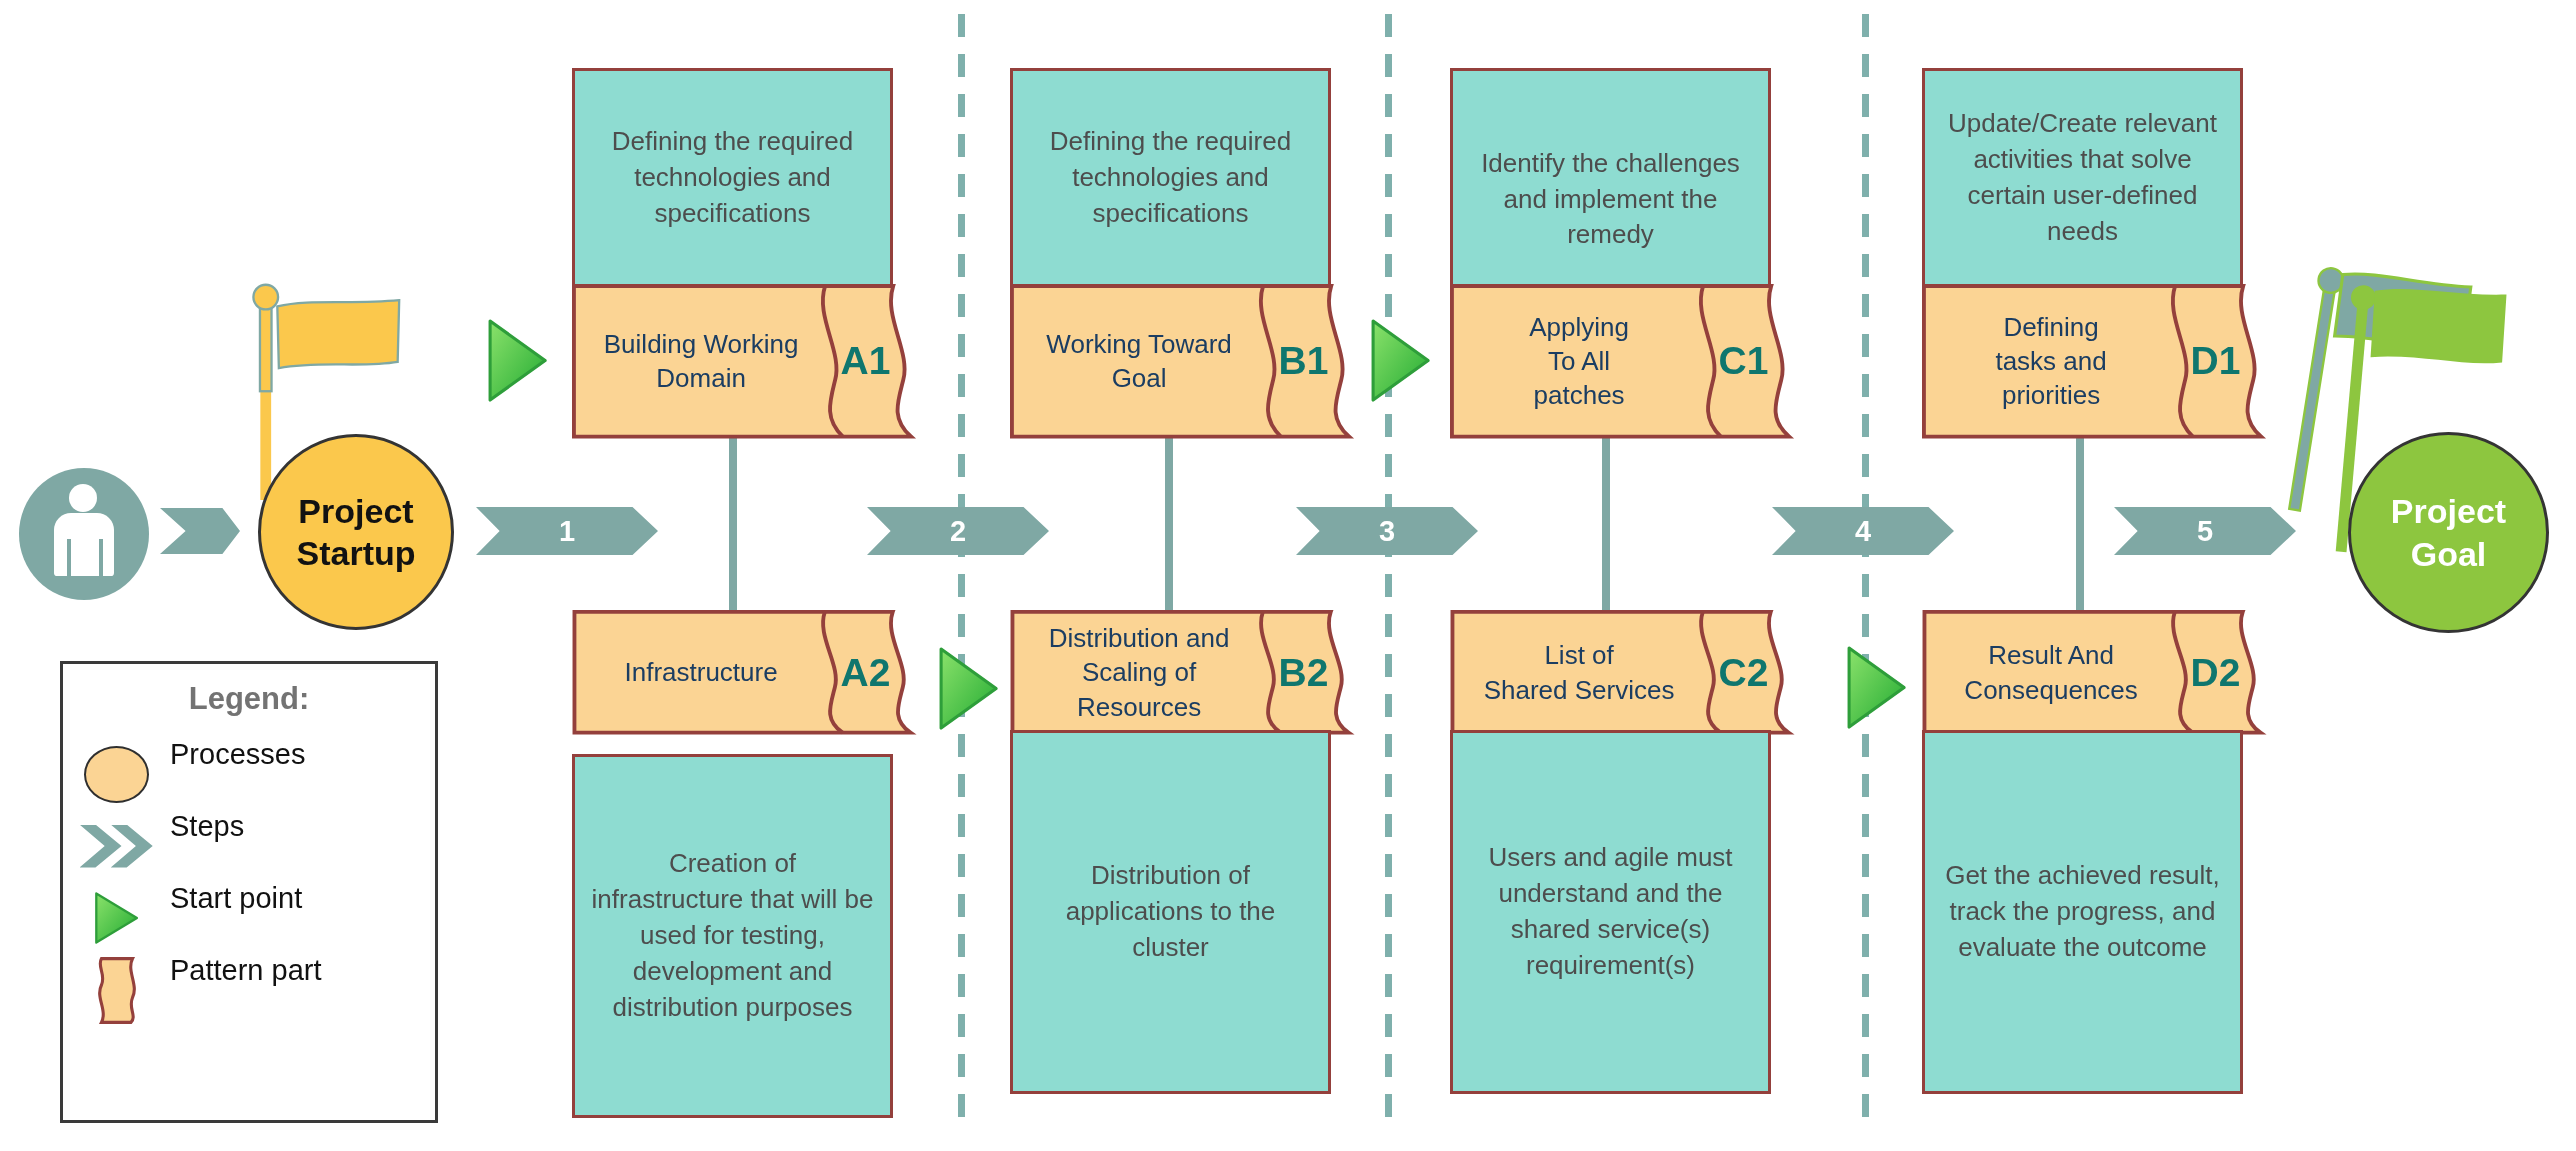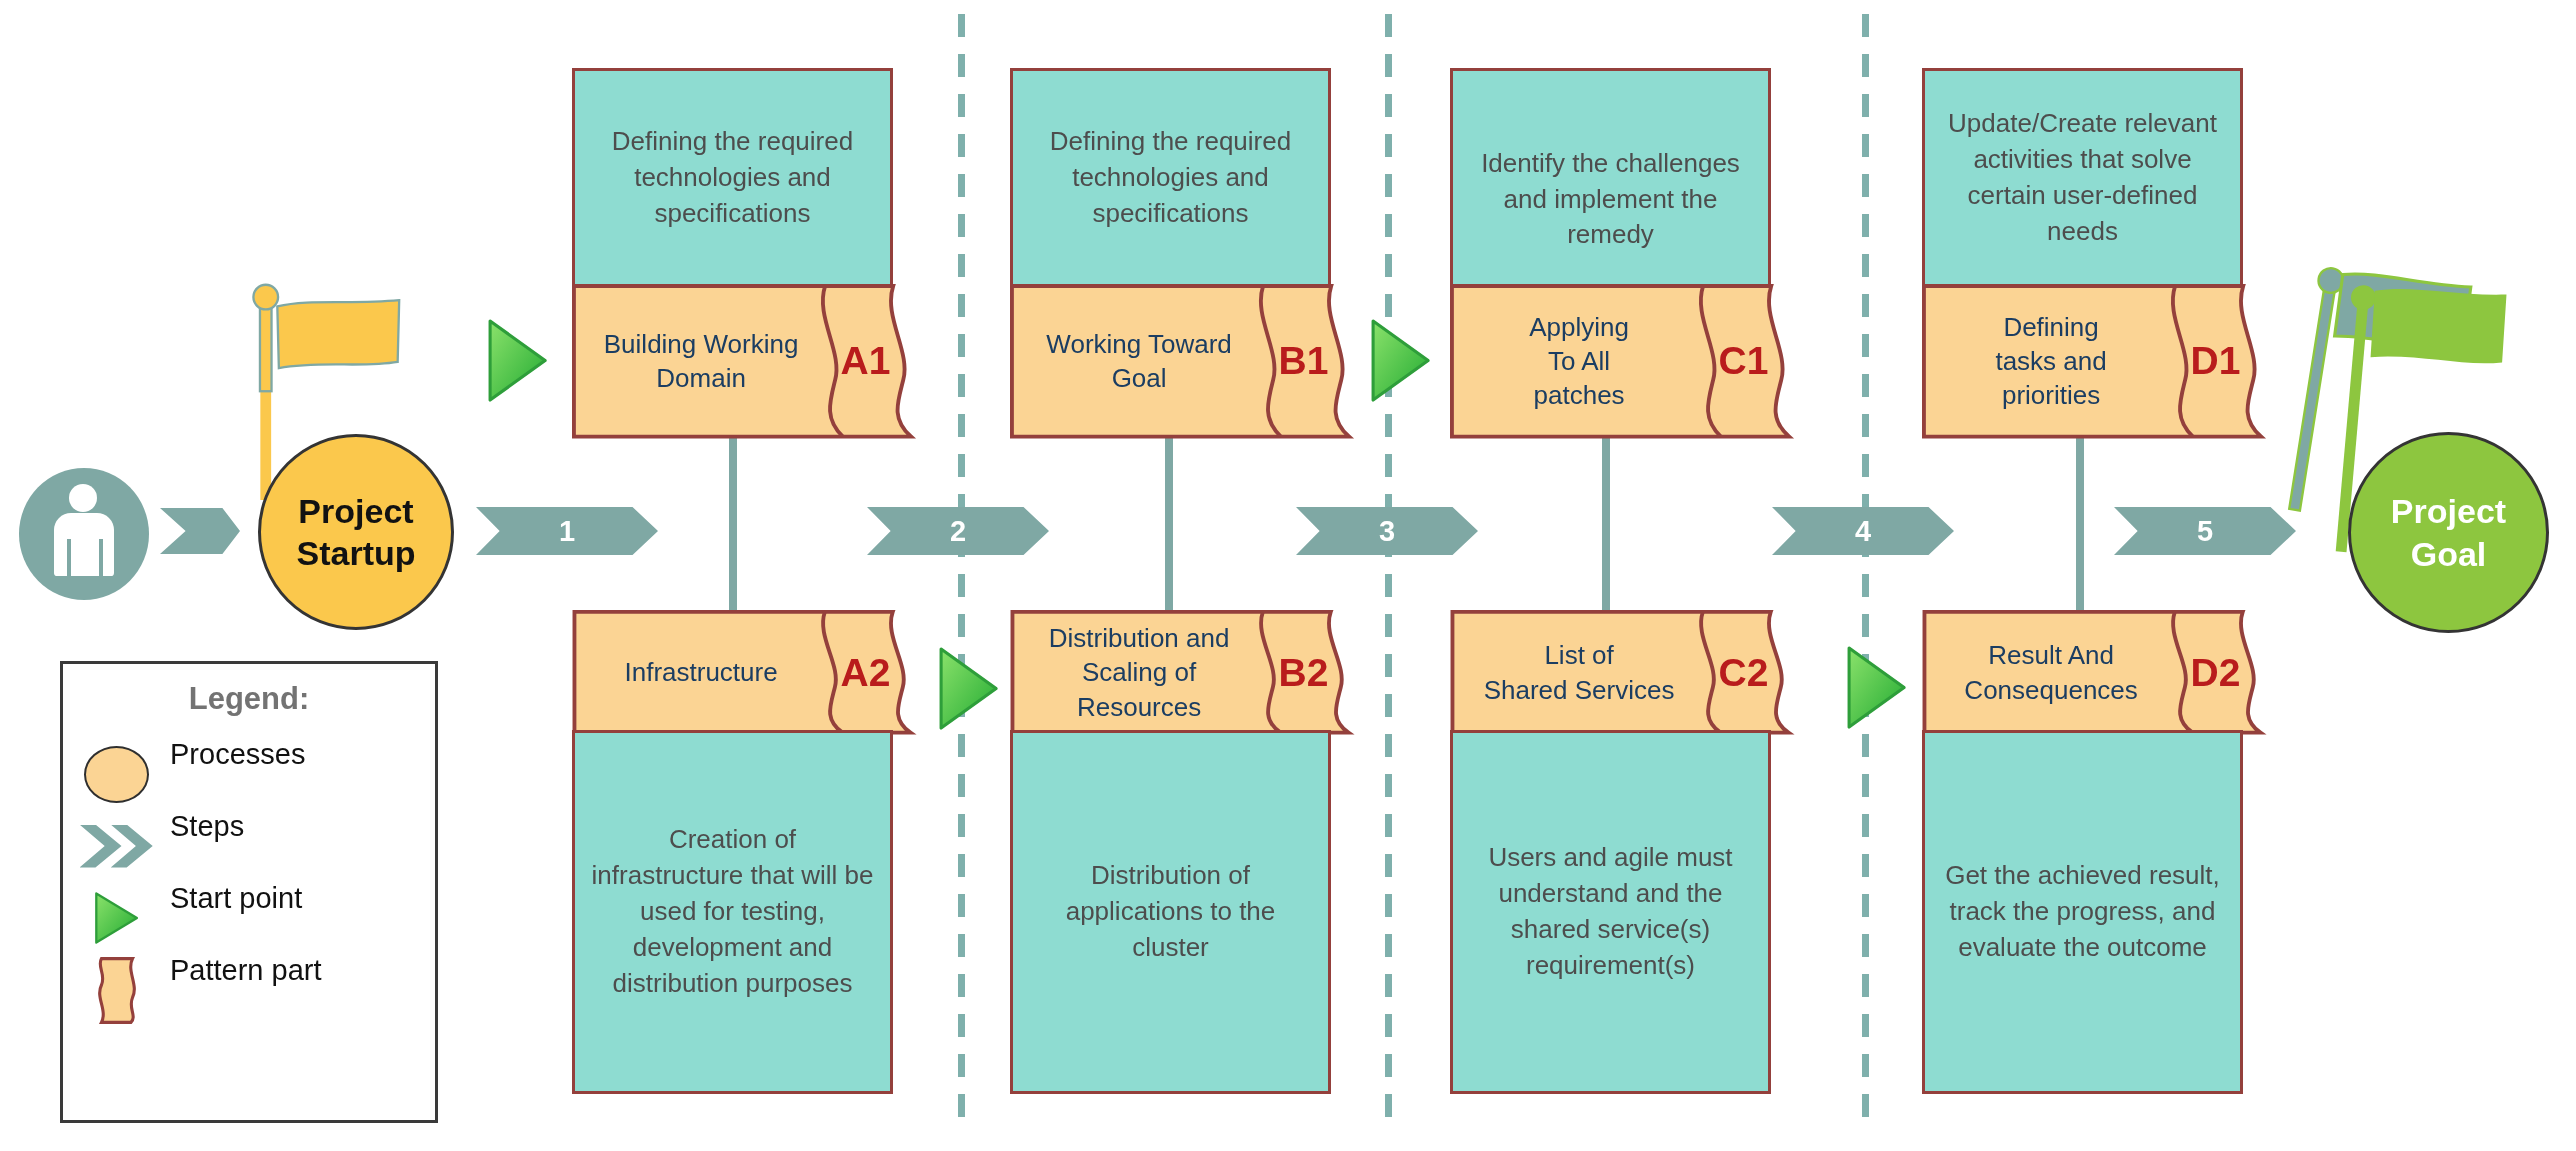--- a/index.html
+++ b/index.html
@@ -22,21 +22,21 @@
   .proc-box{position:absolute;width:356px;}
   .proc-box svg{position:absolute;left:0;top:0;overflow:visible;}
   .proc-label{
     position:absolute;left:4.6px;top:4.6px;width:249px;
     display:flex;align-items:center;justify-content:center;text-align:center;
     color:#1B3D62;font-size:26px;line-height:1.32;
   }
   .proc-tag{
     position:absolute;left:255px;top:4.6px;width:77px;
     display:flex;align-items:center;justify-content:center;
-    color:#b91c1c;font-size:39px;font-weight:bold;
+    color:#0f766e;font-size:39px;font-weight:bold;
   }
   .h-top .proc-label,.h-top .proc-tag{height:145px;}
   .h-bot .proc-label,.h-bot .proc-tag{height:116px;}
 
   
   .step-arrow{
     position:absolute;width:182px;height:48px;background:#7FA8A4;
     clip-path:polygon(0% 0%,86% 0%,100% 50%,86% 100%,0% 100%,13% 50%);
     display:flex;align-items:center;justify-content:center;
     color:#fff;font-size:29px;font-weight:bold;
@@ -163,21 +163,21 @@
     <div class="proc-tag">A1</div>
   </div>
   <div class="proc-box h-bot" style="left:572px;top:610px;height:125px">
     <svg width="356" height="125" viewBox="0 0 460 162">
       <path d="M2.5,2.5 L415,2.5 C404,34 436,72 428,100 C422,124 414,142 438,159 L2.5,159 Z" fill="#FBD494" stroke="#94403C" stroke-width="5"></path>
       <path d="M327,2.5 C316,34 348,72 340,100 C334,124 326,142 350,159" fill="none" stroke="#94403C" stroke-width="5"></path>
     </svg>
     <div class="proc-label preline">Infrastructure</div>
     <div class="proc-tag">A2</div>
   </div>
-  <div class="desc-box" style="left:572px;top:730px;height:364px">
+  <div class="desc-box" style="left:572px;top:754px;height:364px">
     <span>Creation of infrastructure that will be used for testing, development and distribution purposes</span>
   </div>
 
   <div class="desc-box" style="left:1010px;top:68px;height:220px">
     <span>Defining the required technologies and specifications</span>
   </div>
   <div class="proc-box h-top" style="left:1010px;top:284px;height:155px">
     <svg width="356" height="155" viewBox="0 0 460 200">
       <path d="M2.5,2.5 L415,2.5 C402,42 438,88 428,124 C421,152 412,174 438,197 L2.5,197 Z" fill="#FBD494" stroke="#94403C" stroke-width="5"></path>
       <path d="M327,2.5 C314,42 350,88 340,124 C333,152 326,174 350,197" fill="none" stroke="#94403C" stroke-width="5"></path>

